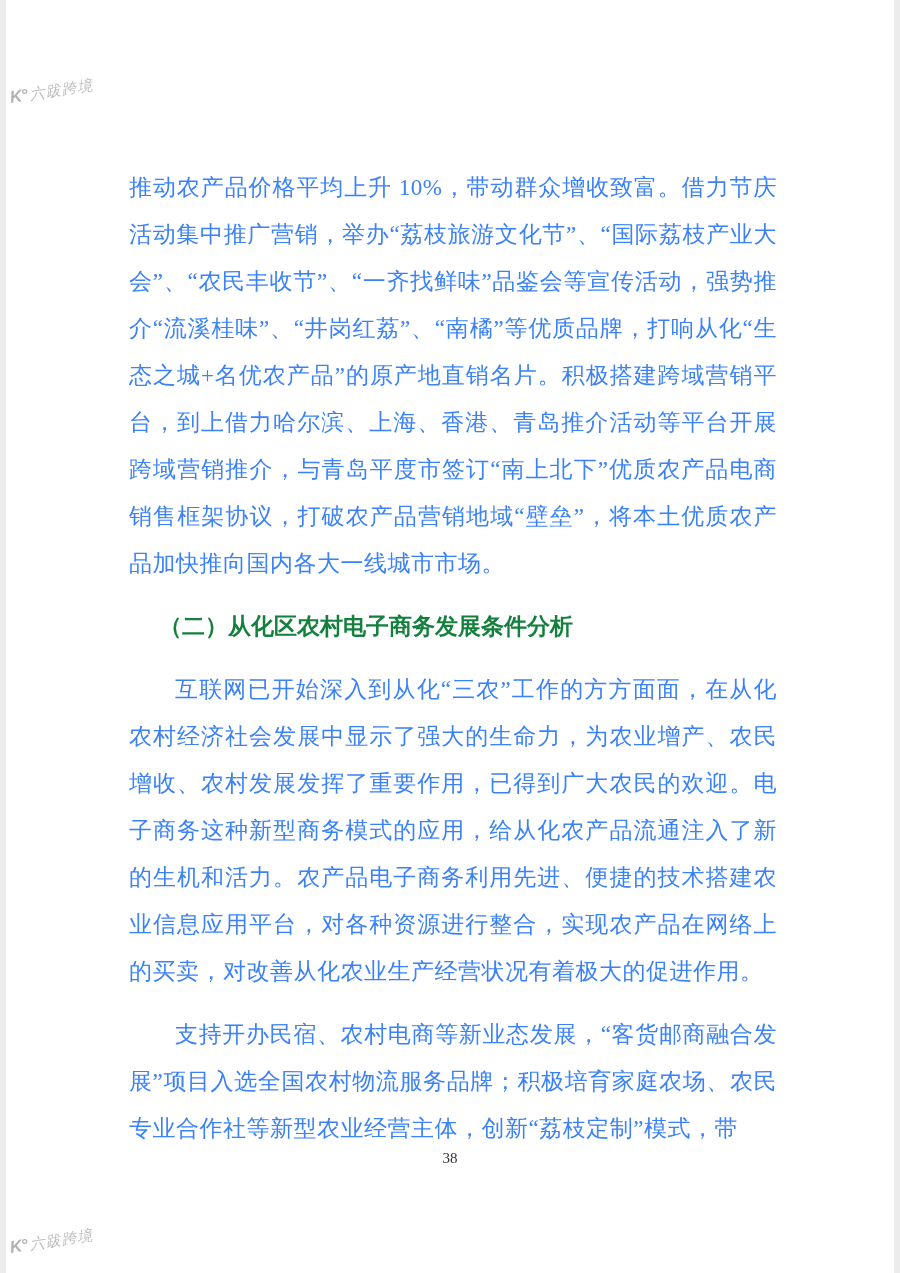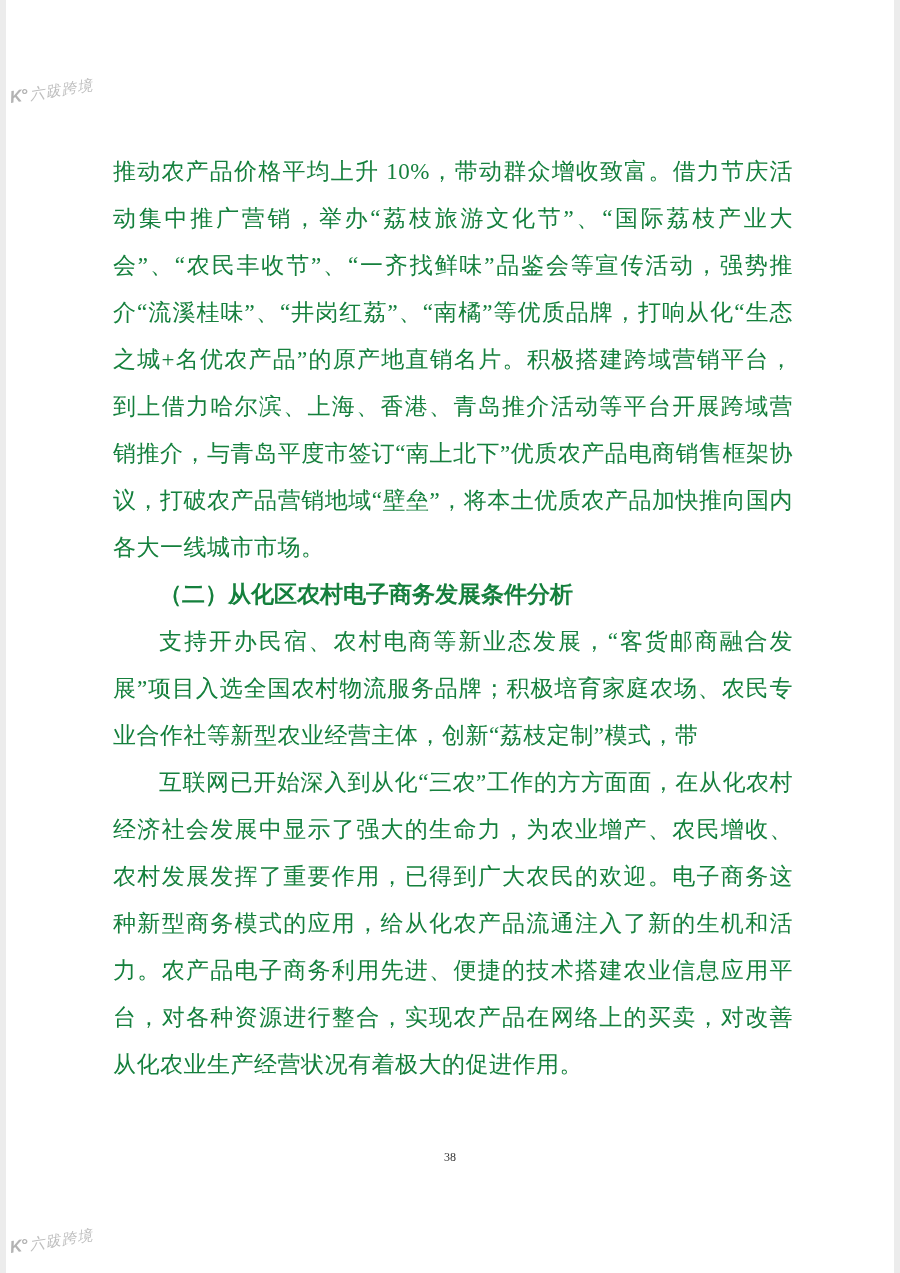--- a/index.html
+++ b/index.html
@@ -20,47 +20,47 @@
     color: #1c1c1c;
     overflow: hidden;
   }
   .content {
     position: absolute;
     left: 107px;
     top: 148px;
     width: 680px;
   }
   .para {
-    margin: 0;
+    margin: 16px;
     font-size: 23px;
     line-height: 47px;
     text-align: justify;
     text-justify: inter-ideograph;
     letter-spacing: 0.5px;
-    color: #15803d;
+    color: #3b82f6;
   }
   .para.indent {
     text-indent: 2em;
   }
   .heading {
     margin: 0;
     font-size: 23px;
     line-height: 47px;
     text-indent: 2em;
     font-weight: bold;
     font-family: "Liberation Sans", "DejaVu Sans", sans-serif;
     color: #15803d;
   }
   .page-number {
     position: absolute;
     left: 0;
     right: 0;
     top: 1150px;
     text-align: center;
-    font-size: 12px;
+    font-size: 15px;
     color: #333333;
     font-family: "Liberation Serif", "DejaVu Serif", serif;
   }
   .watermark {
     position: absolute;
     left: 4px;
     display: flex;
     align-items: center;
     gap: 3px;
     color: #a9a9a9;
@@ -92,22 +92,22 @@
 <div class="page">
 
   <div class="watermark top">
     <span class="wm-logo">K°</span>
     <span class="wm-text">六跋跨境</span>
   </div>
 
   <div class="content">
     <p class="para">推动农产品价格平均上升 10%，带动群众增收致富。借力节庆活动集中推广营销，举办“荔枝旅游文化节”、“国际荔枝产业大会”、“农民丰收节”、“一齐找鲜味”品鉴会等宣传活动，强势推介“流溪桂味”、“井岗红荔”、“南橘”等优质品牌，打响从化“生态之城+名优农产品”的原产地直销名片。积极搭建跨域营销平台，到上借力哈尔滨、上海、香港、青岛推介活动等平台开展跨域营销推介，与青岛平度市签订“南上北下”优质农产品电商销售框架协议，打破农产品营销地域“壁垒”，将本土优质农产品加快推向国内各大一线城市市场。</p>
     <p class="heading">（二）从化区农村电子商务发展条件分析</p>
+    <p class="para indent">互联网已开始深入到从化“三农”工作的方方面面，在从化农村经济社会发展中显示了强大的生命力，为农业增产、农民增收、农村发展发挥了重要作用，已得到广大农民的欢迎。电子商务这种新型商务模式的应用，给从化农产品流通注入了新的生机和活力。农产品电子商务利用先进、便捷的技术搭建农业信息应用平台，对各种资源进行整合，实现农产品在网络上的买卖，对改善从化农业生产经营状况有着极大的促进作用。</p>
     <p class="para indent">支持开办民宿、农村电商等新业态发展，“客货邮商融合发展”项目入选全国农村物流服务品牌；积极培育家庭农场、农民专业合作社等新型农业经营主体，创新“荔枝定制”模式，带</p>
-    <p class="para indent">互联网已开始深入到从化“三农”工作的方方面面，在从化农村经济社会发展中显示了强大的生命力，为农业增产、农民增收、农村发展发挥了重要作用，已得到广大农民的欢迎。电子商务这种新型商务模式的应用，给从化农产品流通注入了新的生机和活力。农产品电子商务利用先进、便捷的技术搭建农业信息应用平台，对各种资源进行整合，实现农产品在网络上的买卖，对改善从化农业生产经营状况有着极大的促进作用。</p>
   </div>
 
   <div class="page-number">38</div>
 
   <div class="watermark bottom">
     <span class="wm-logo">K°</span>
     <span class="wm-text">六跋跨境</span>
   </div>
 
 </div>

